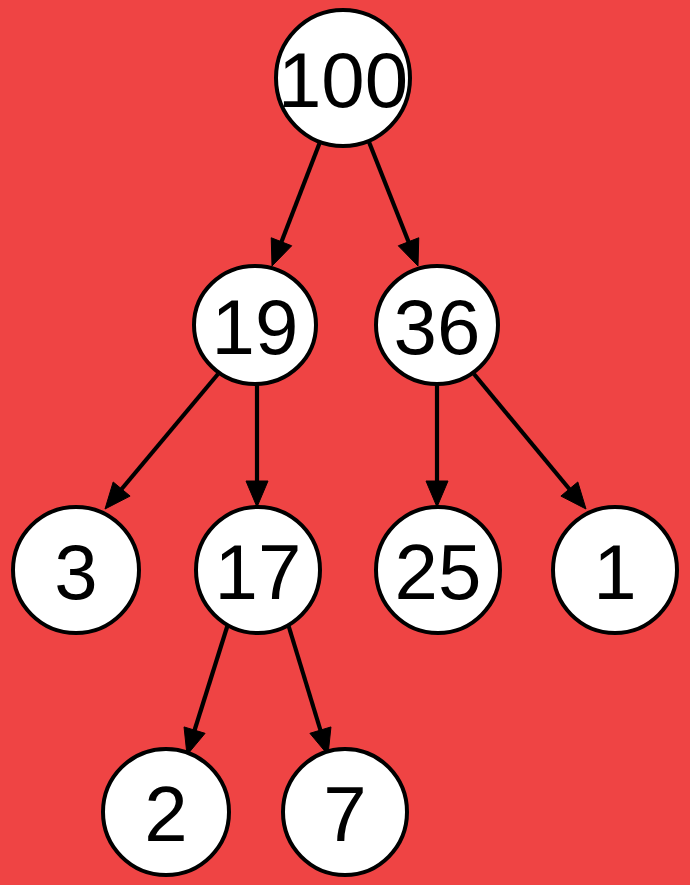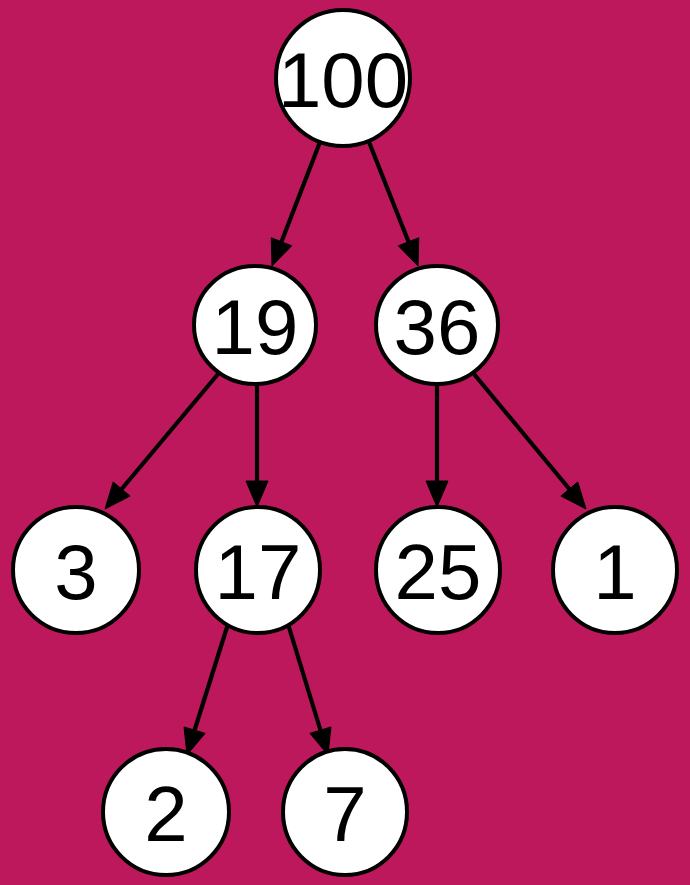--- a/index.html
+++ b/index.html
@@ -11,21 +11,21 @@
   body {
     width: 690px;
     height: 885px;
     overflow: hidden;
     font-family: "Liberation Sans", sans-serif;
   }
   #diagram-root {
     position: relative;
     width: 690px;
     height: 885px;
-    background: #be185d;
+    background: #ef4444;
   }
   svg#tree-svg {
     display: block;
     width: 690px;
     height: 885px;
   }
   .node-ellipse {
     fill: #ffffff;
     stroke: #000000;
     stroke-width: 4;

